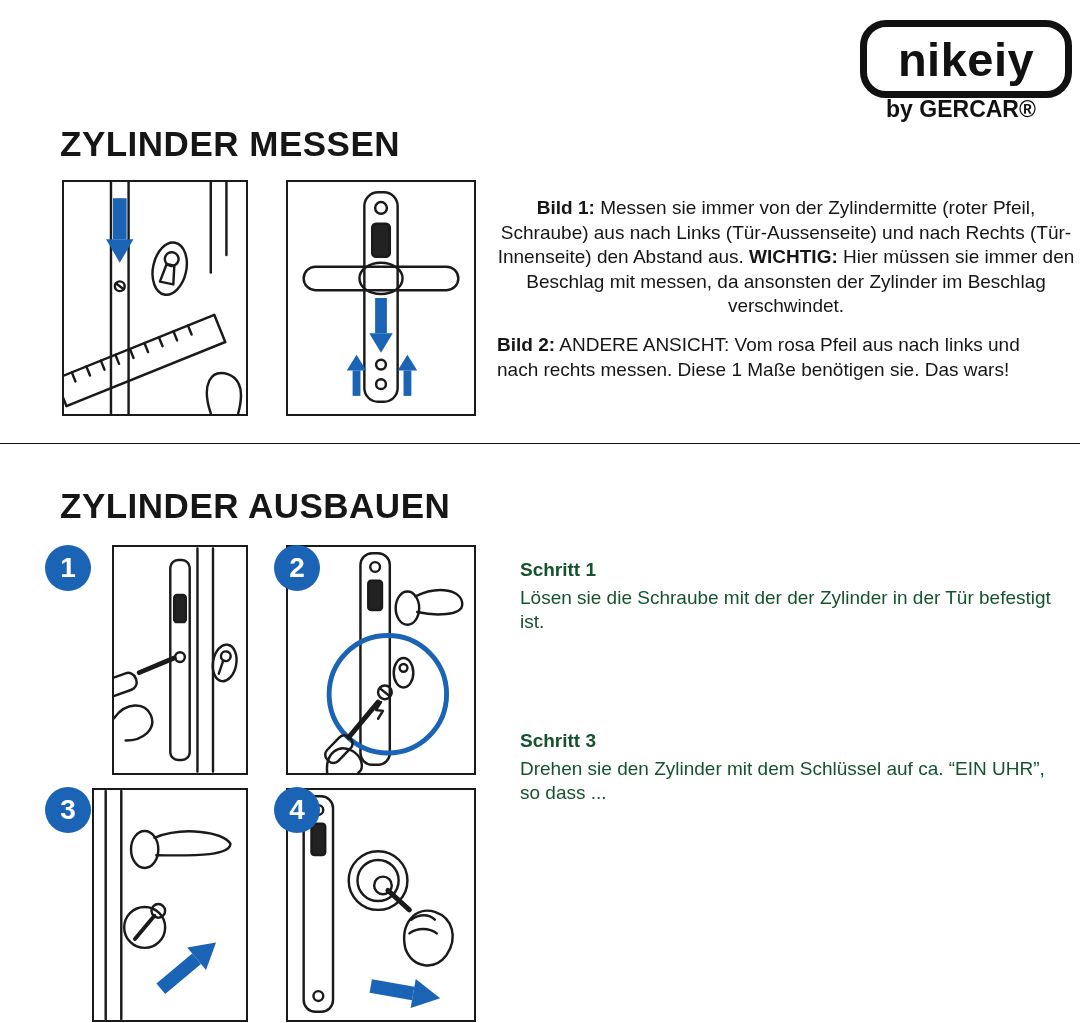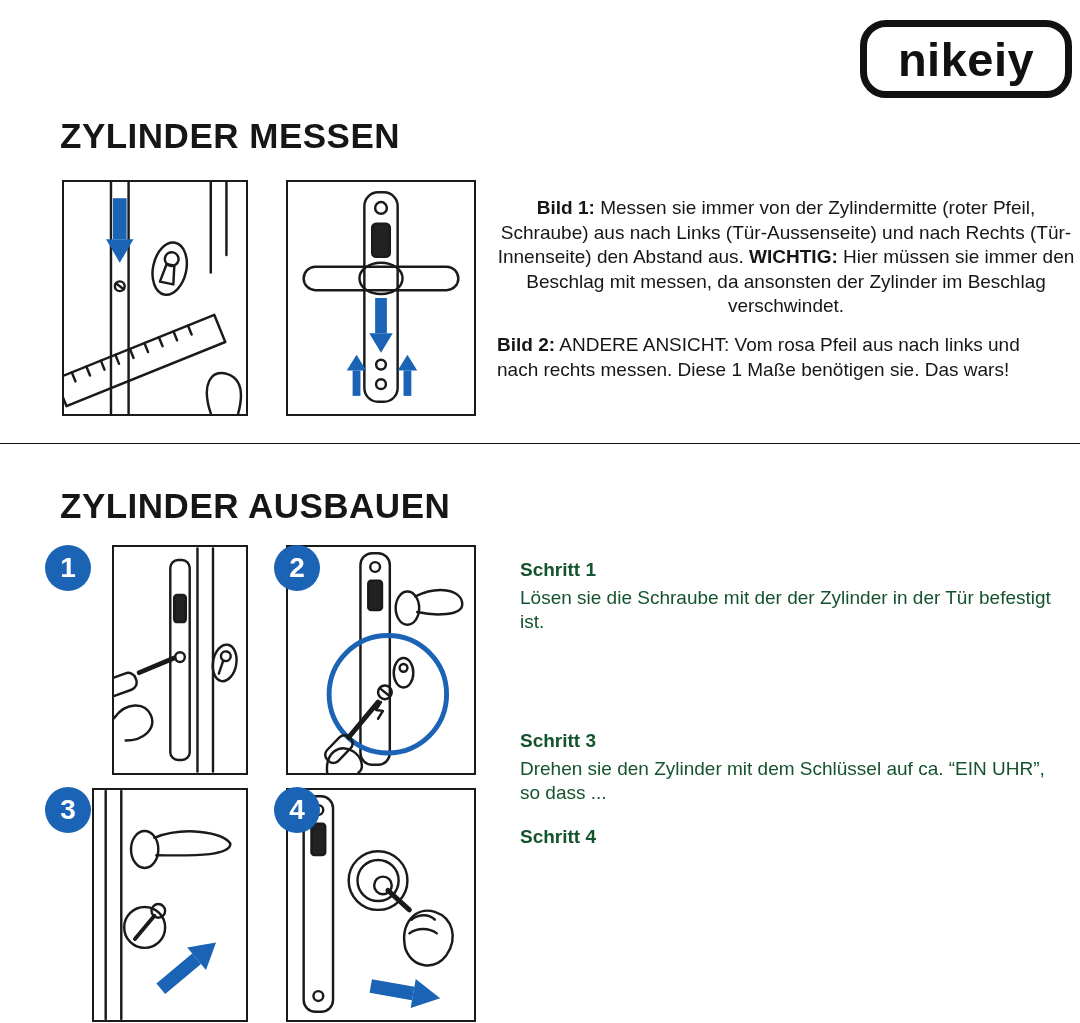--- a/index.html
+++ b/index.html
@@ -8,21 +8,21 @@
 
   
   .logo-box{position:absolute;left:860px;top:8px;width:212px;height:78px;
     border:7px solid #111;border-radius:26px;display:flex;align-items:center;justify-content:center;box-sizing:border-box;margin-top:12px;}
   .logo-text{font-size:47px;font-weight:800;letter-spacing:0.5px;color:#111;}
   .logo-byline{position:absolute;left:860px;top:96px;width:202px;text-align:center;
     font-size:23px;font-weight:700;color:#111;}
 
   
   .sec-title{position:absolute;left:60px;font-size:35px;font-weight:800;letter-spacing:0.5px;color:#161616;}
-  .t-messen{top:116px;}
+  .t-messen{top:124px;}
   .t-ausbauen{top:486px;}
 
   
   .illus-box{position:absolute;border:2px solid #1a1a1a;background:#fff;box-sizing:border-box;overflow:hidden;}
   .b-bild1{left:62px;top:180px;width:186px;height:236px;}
   .b-bild2{left:286px;top:180px;width:190px;height:236px;}
   .b-step1{left:112px;top:545px;width:136px;height:230px;}
   .b-step2{left:286px;top:545px;width:190px;height:230px;}
   .b-step3{left:92px;top:788px;width:156px;height:234px;}
   .b-step4{left:286px;top:788px;width:190px;height:234px;}
@@ -51,20 +51,21 @@
   .step-label{font-weight:800;margin-bottom:3px;}
 </style>
 </head>
 <body>
 
 <div class="page">
 
   <div class="logo-box">
     <span class="logo-text">nikeiy</span>
   </div>
+  <div class="logo-byline">by GERCAR®</div>
 
   <div class="sec-title t-messen">ZYLINDER MESSEN</div>
 
   <div class="illus-box b-bild1">
     <svg class="illus" viewBox="0 0 186 236">
       <line x1="48" y1="0" x2="48" y2="236"></line>
       <line x1="66" y1="0" x2="66" y2="236"></line>
       <line x1="150" y1="0" x2="150" y2="92"></line>
       <line x1="166" y1="0" x2="166" y2="74"></line>
       <g transform="rotate(12 108 88)">
@@ -231,16 +232,15 @@
 
   <div class="step-text s1">
     <div class="step-label">Schritt 1</div>
     <div>Lösen sie die Schraube mit der der Zylinder in der Tür befestigt ist.</div>
   </div>
   <div class="step-text s3">
     <div class="step-label">Schritt 3</div>
     <div>Drehen sie den Zylinder mit dem Schlüssel auf ca. “EIN UHR”, so dass ...</div>
   </div>
   <div class="step-text s4">
-    <div class="step-label">Schritt 4</div>
   </div>
 
 </div>
 
 </body></html>

